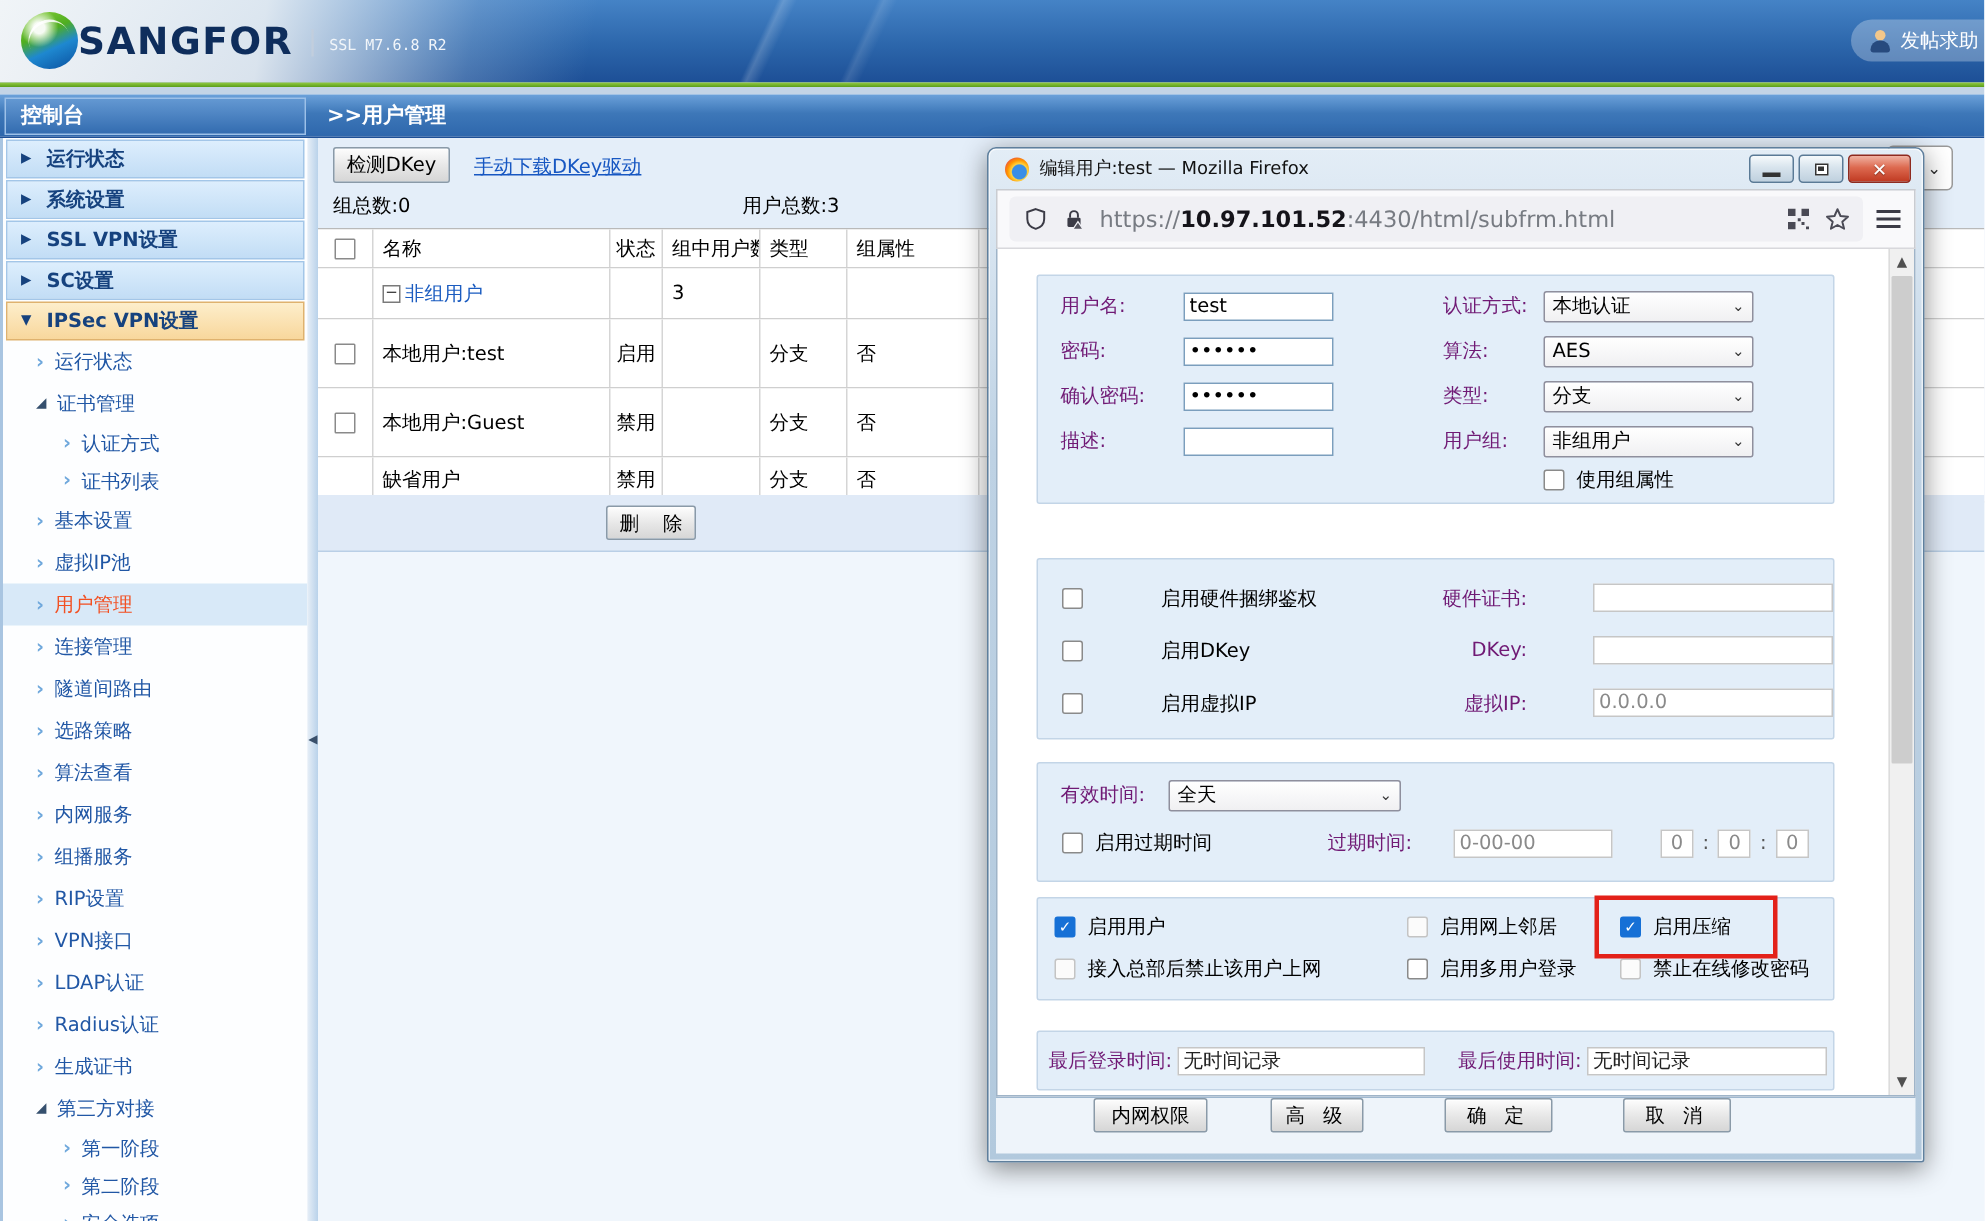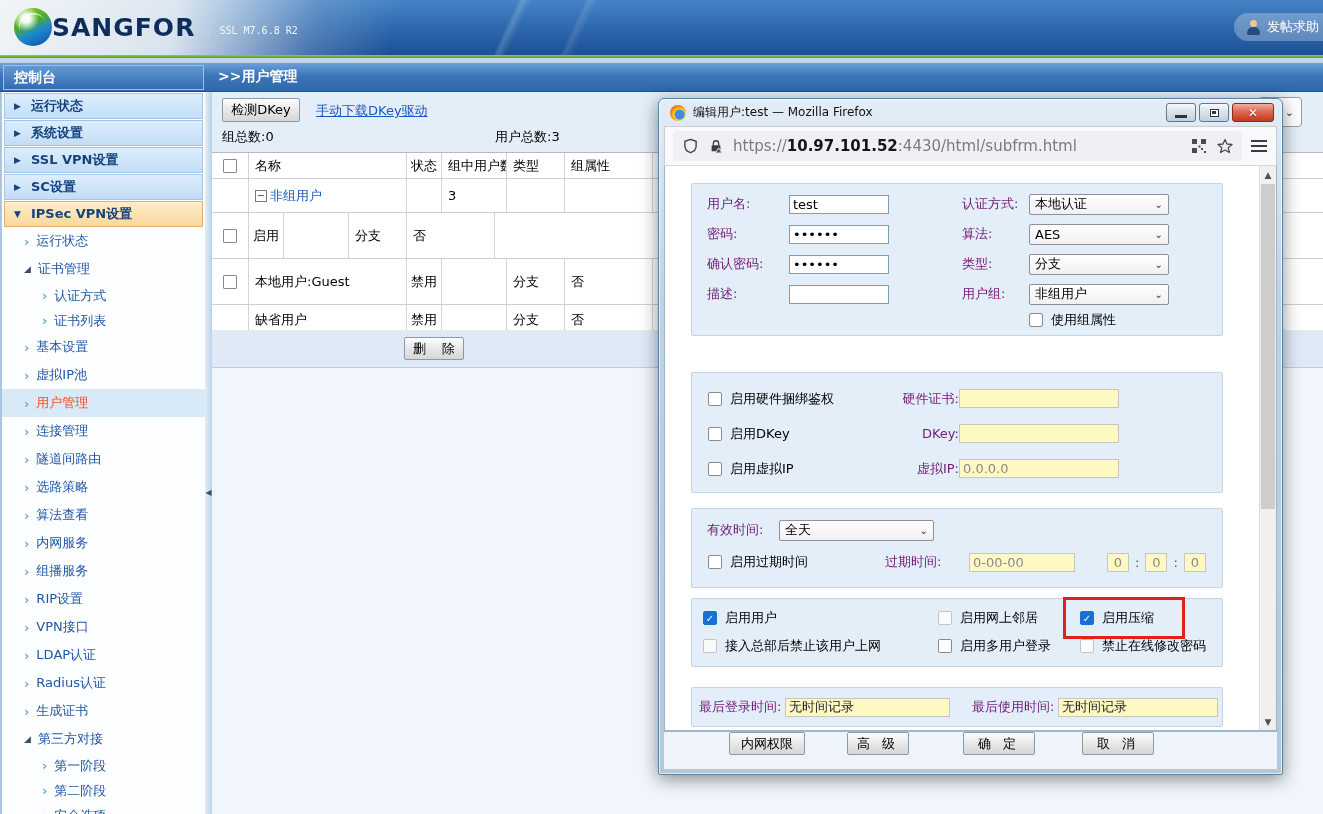--- a/index.html
+++ b/index.html
@@ -139,34 +139,34 @@
 .panel { margin:0 36px 0 26px; background:#e3eef9; border:1px solid #c3d5e7; border-radius:2px; position:relative; }
 .p1 { margin-top:17px; padding:5px 0 4px 0; }
 .p2 { margin-top:36px; padding:8px 0 6px 0; }
 .p3 { margin-top:15px; padding:6px 0 8px 0; }
 .p4 { margin-top:10px; padding:5px 0 6px 0; }
 .p5 { margin-top:20px; padding:8px 0; }
 .frow { height:30px; display:flex; align-items:center; padding-left:15px; }
 .lbl { font-size:13px; color:#701a75; }
 .w82 { width:82px; } .w67 { width:67px; } .w74 { width:74px; } .w72 { width:72px; } .w84 { width:84px; } .w86 { width:86px; }
 .ti { height:19px; border:1px solid #7b9ebd; background:#fff; font-size:13px; padding:0 3px; font-family:inherit; }
-.ti.dis { background:#fef9c3; border-color:#c6c6c6; color:#8a8a8a; }
+.ti.dis { background:#ffffff; border-color:#c6c6c6; color:#8a8a8a; }
 .ti.w100 { width:100px; } .ti.w160 { width:160px; } .ti.w106 { width:106px; } .ti.w165 { width:165px; } .ti.w22 { width:22px; text-align:center; }
 .sel { width:140px; height:21px; background:linear-gradient(180deg,#ffffff,#f0f0f2); border:1px solid #8f8f9d;
   border-radius:2px; display:flex; align-items:center; padding:0 5px; font-size:13px; cursor:pointer; }
 .sel .sel-val { flex:1; white-space:nowrap; overflow:hidden; }
 .sel .chev { font-size:10px; color:#333; }
 .sel.w155 { width:155px; }
 .ml73 { margin-left:73px; }
 .cbx { width:14px; height:14px; border:1px solid #8a8a8a; border-radius:2px; background:#fff; flex:0 0 auto;
   display:flex; align-items:center; justify-content:center; cursor:pointer; }
 .cbx.dim { border-color:#c4c4c4; background:#fbfbfb; }
 .cbx.checked { background:#1670d6; border-color:#1670d6; color:#fff; font-size:10px; font-weight:bold; }
 .cb-lbl { margin-left:8px; font-size:13px; cursor:default; }
-.p2row { height:35px; display:flex; align-items:center; padding-left:16px; }
+.p2row { height:35px; display:flex; align-items:center; padding-left:16px;gap:44px; }
 .p2 .mid-lbl { margin-left:28px;text-align:right; }
 .p4row { height:28px; display:flex; align-items:center; padding-left:11px; }
 .p4col { display:flex; align-items:center; }
 .p4col.c1 { width:219px; } .p4col.c2 { width:158px;padding-left:16px; }
 .hl-red { position:absolute; left:371px; top:-2px; width:122px; height:42px; border:3px solid #e32119; pointer-events:none; }
 .time-sep { margin:0 6px; color:#555; }
 .btnbar { height:38px; background:#eef4fa; border-top:1px solid #9fb8cf; display:flex; align-items:flex-start; flex:0 0 auto; }
 .pbtn { height:23px; } 
 .pb1 { margin-left:65px; width:76px; }
 .pb2 { margin-left:42px; width:62px; letter-spacing:4px; }
@@ -344,20 +344,21 @@
         <div class="tcell c-status"></div>
         <div class="tcell c-count">3</div>
         <div class="tcell c-type"></div>
         <div class="tcell c-attr"></div>
         <div class="tcell c-fill"></div>
       </div>
       <div class="trow r-user">
         <div class="tcell c-cb">
           <span class="checkbox14"></span>
         </div>
+        <div class="tcell c-name">本地用户:test</div>
         <div class="tcell c-status">启用</div>
         <div class="tcell c-count"></div>
         <div class="tcell c-type">分支</div>
         <div class="tcell c-attr">否</div>
         <div class="tcell c-fill"></div>
       </div>
       <div class="trow r-user">
         <div class="tcell c-cb">
           <span class="checkbox14"></span>
         </div>

